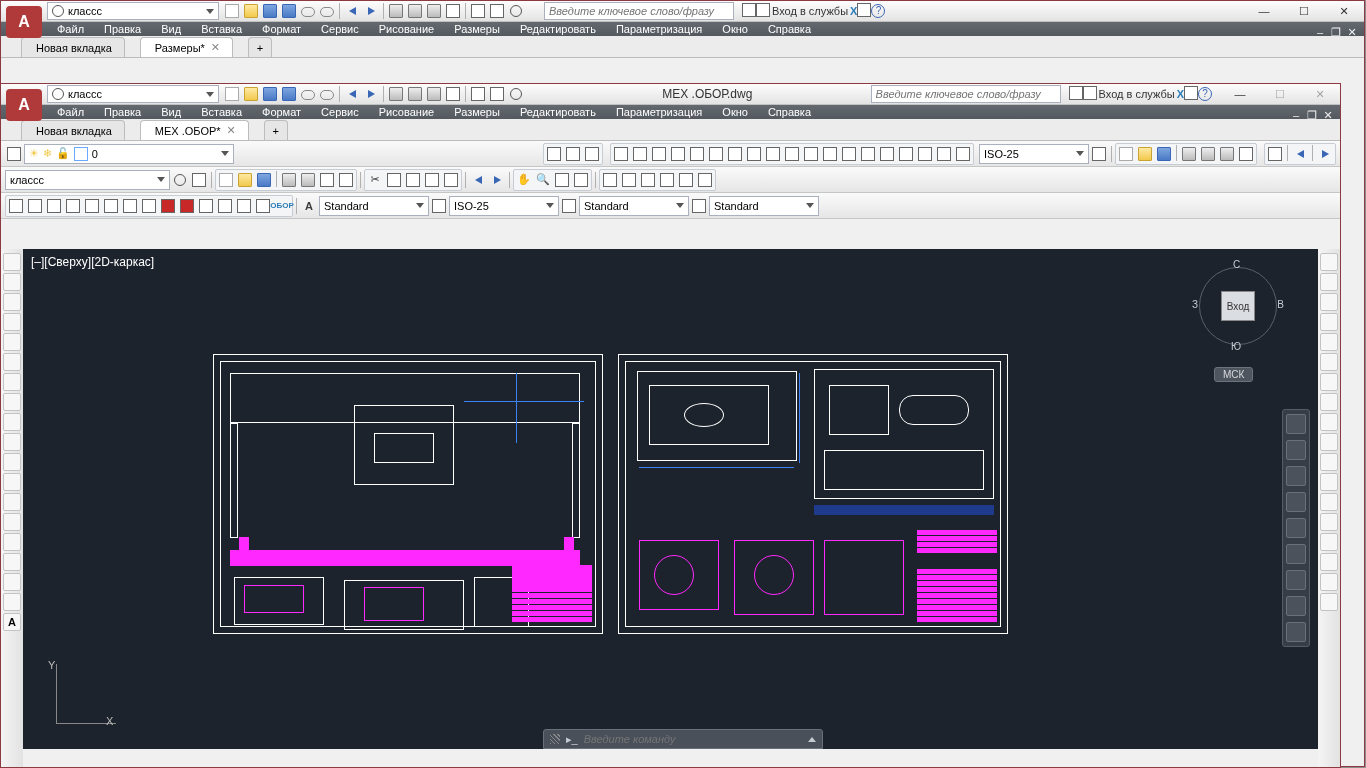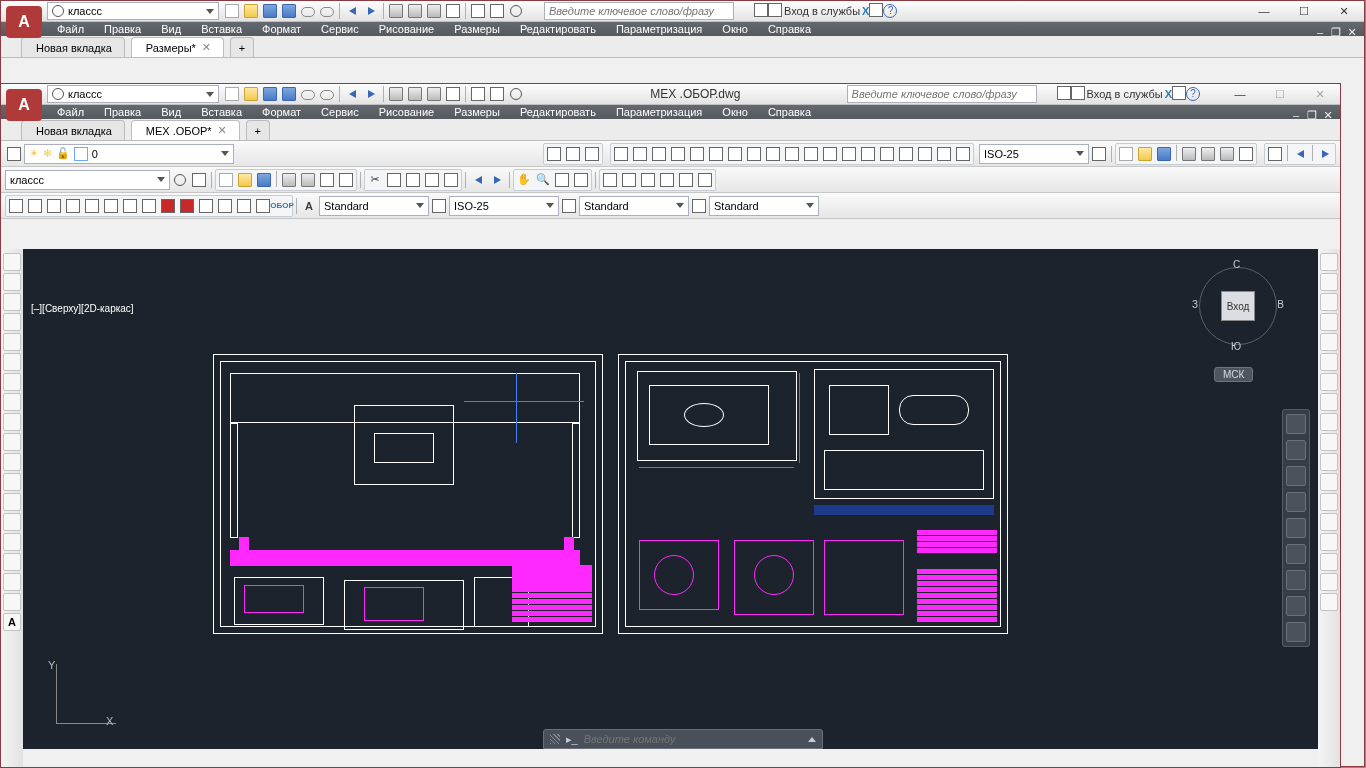--- a/index.html
+++ b/index.html
@@ -12,31 +12,31 @@
   .logo::after{content:"A";}
   .ws-dd { margin-left:46px; height:18px; border:1px solid #aab0bd; background:#fff; display:flex; align-items:center; padding:0 4px; gap:4px; width:172px; }
   .ws-dd .gear{width:12px;height:12px;border:1.5px solid #555;border-radius:50%;}
   .ws-dd .arrow{width:0;height:0;border-left:4px solid transparent;border-right:4px solid transparent;border-top:5px solid #555;}
   .qa-tools { display:flex; align-items:center; gap:1px; margin-left:4px; }
   .qa-tools .tb, .tool-row .tb, .menu-bar .tb { width:18px; height:18px; display:flex; align-items:center; justify-content:center; border:1px solid transparent; border-radius:2px; color:#3b3b3b; }
   .qa-tools .sep, .tool-row .sep { width:1px; height:16px; background:#b0b0b0; margin:0 2px; }
   .doc-title { flex:1; text-align:center; font-size:12px; color:#333; }
   .search-box { width:190px; height:18px; border:1px solid #aab0bd; background:#fff; display:flex; align-items:center; padding:0 4px; }
   .search-box input { border:none; outline:none; font-style:italic; color:#888; width:100%; background:transparent; }
-  .right-cluster { display:flex; align-items:center; gap:0; margin:0 20px; }
+  .right-cluster { display:flex; align-items:center; gap:0; margin:0 8px; }
   .right-cluster .txt{font-size:11px;color:#333;margin:0 2px;}
   .win-btns { display:flex; margin-left:auto; }
   .win-btn { width:40px; height:21px; display:flex; align-items:center; justify-content:center; color:#333; }
 
   .menu-bar { height:14px; background:linear-gradient(#64696f,#54595f); display:flex; align-items:center; padding-left:46px; color:#fff; font-size:12px; position:relative;}
   .menu-bar .mi { padding:0 10px; height:22px; display:flex; align-items:center; }
   .menu-bar .mdi { position:absolute; right:4px; top:2px; display:flex; gap:0; }
   .menu-bar .mdi .tb{width:16px;height:16px;color:#eee;}
 
-  .tab-row { height:22px; background:#ececec; border-bottom:1px solid #bcbcbc; display:flex; align-items:flex-end; padding-left:20px; gap:7px; }
+  .tab-row { height:22px; background:#ececec; border-bottom:1px solid #bcbcbc; display:flex; align-items:flex-end; padding-left:20px; gap:16px; }
   .tab { height:20px; padding:0 12px 0 14px; display:flex; align-items:center; gap:6px; border:1px solid #bcbcbc; border-bottom:none; border-radius:4px 4px 0 0; background:#e6e6e6; position:relative; margin-right:-1px;}
   .tab.active{ background:#fff; z-index:2; }
   .tab .x{color:#888;font-size:11px;}
   .tab.new{width:24px;justify-content:center;padding:0;}
 
   .tool-row { height:26px; background:linear-gradient(#fafafa,#e6e6e6); border-bottom:1px solid #c6c6c6; display:flex; align-items:center; padding:0 4px; gap:1px; }
   .tool-row .dd { height:20px; border:1px solid #aab0bd; background:#fff; display:flex; align-items:center; padding:0 4px; gap:4px; }
   .tool-row .dd .arrow{width:0;height:0;border-left:4px solid transparent;border-right:4px solid transparent;border-top:5px solid #555;margin-left:auto;}
   .tool-row .gap{flex:1;}
   .tool-row .group{display:flex;gap:1px;border:1px solid #c7cbd3;border-radius:2px;padding:1px;background:#f4f5f7;}
@@ -59,21 +59,21 @@
   .inner-window { position:absolute; left:0; top:83px; width:1341px; height:685px; background:#f0f0f0; border:1px solid #8a3a40; }
 
   
   .left-strip, .right-strip { position:absolute; top:0; bottom:0; width:22px; background:linear-gradient(90deg,#f4f4f4,#e2e2e2); display:flex; flex-direction:column; align-items:center; gap:2px; padding-top:4px; z-index:4;}
   .left-strip{left:0;}
   .right-strip{right:0;}
   .strip-btn{width:18px;height:18px;border:1px solid #c3c3c3;border-radius:2px;background:#f7f7f7;}
 
   
   .canvas-wrap{position:absolute;left:22px;right:22px;top:0;bottom:18px;background:#1d232c;}
-  .vp-label{position:absolute;left:8px;top:6px;color:#fff;font-size:10px;margin-top:48px;}
+  .vp-label{position:absolute;left:8px;top:6px;color:#fff;font-size:12px;}
   .axis-line{position:absolute;background:#888;}
   .axis-y{left:33px;bottom:25px;width:1px;height:60px;}
   .axis-x{left:33px;bottom:25px;height:1px;width:60px;}
   .ylab{position:absolute;left:25px;bottom:78px;color:#bbb;}
   .xlab{position:absolute;left:83px;bottom:22px;color:#bbb;}
 
   
   .viewcube{position:absolute;right:40px;top:12px;width:80px;height:90px;color:#c8ccd2;text-align:center;}
   .viewcube .ring{width:78px;height:78px;border:1px solid #5a606a;border-radius:50%;position:absolute;left:1px;top:6px;}
   .viewcube .face{position:absolute;left:23px;top:30px;width:34px;height:30px;background:#dadde2;color:#333;display:flex;align-items:center;justify-content:center;font-size:10px;border:1px solid #888;}

